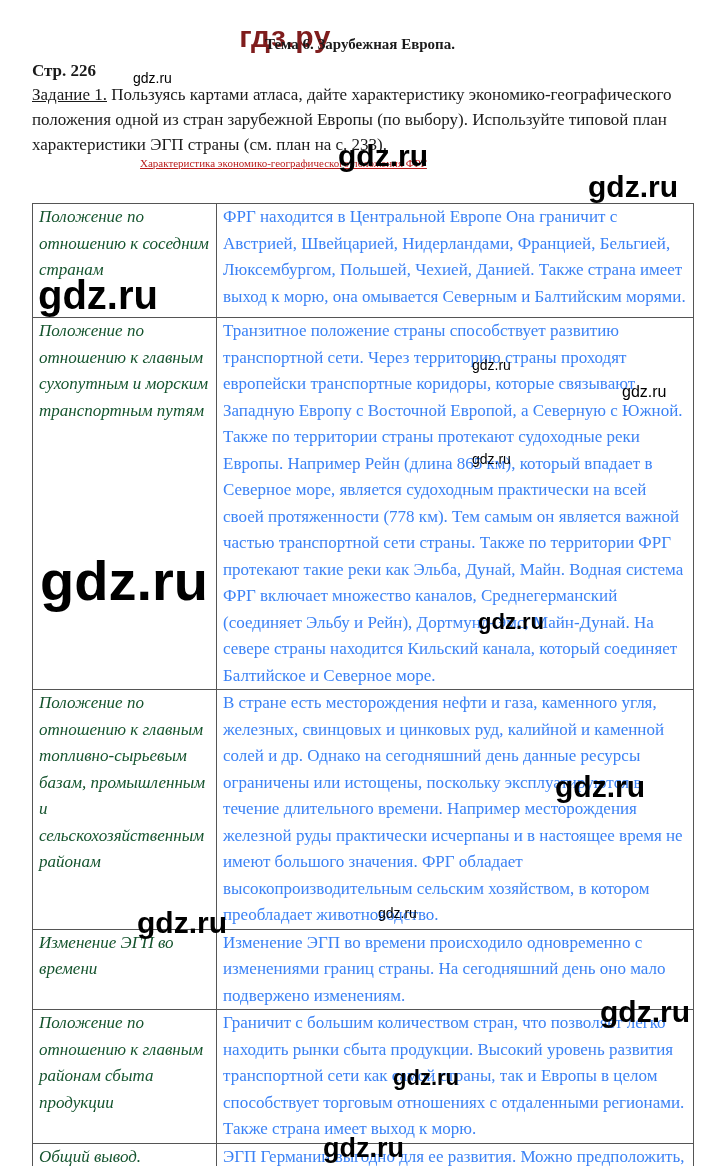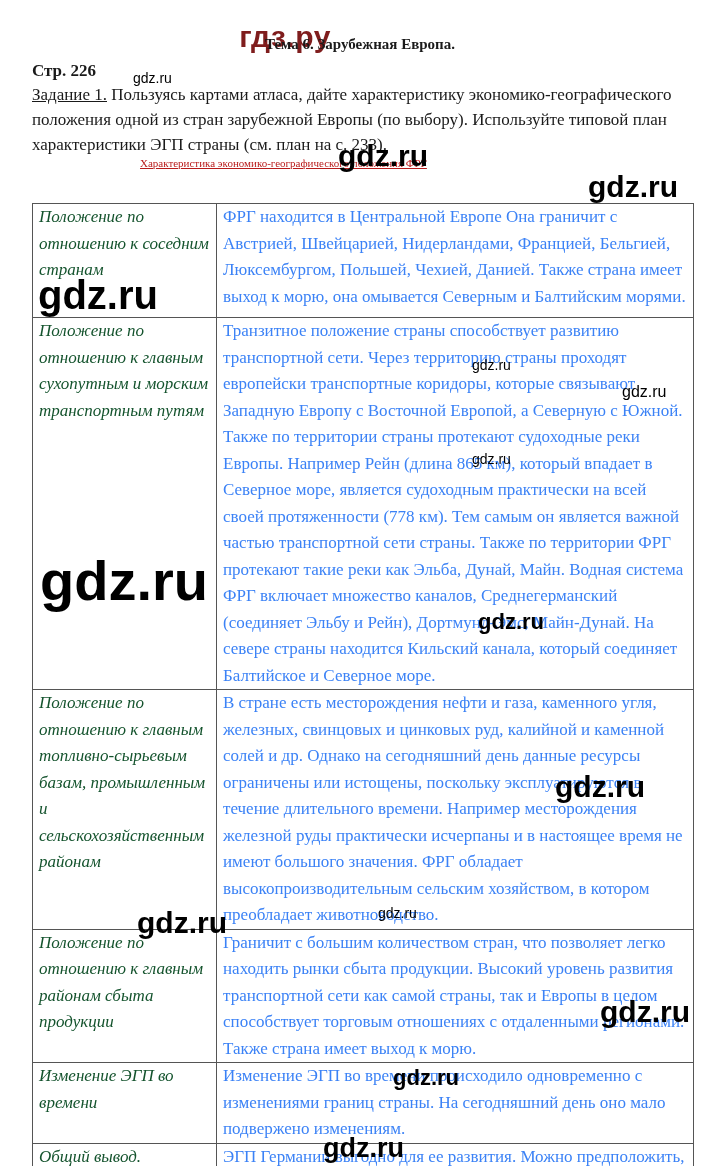--- a/index.html
+++ b/index.html
@@ -36,27 +36,27 @@
     <td class="v">ФРГ находится в Центральной Европе Она граничит с Австрией, Швейцарией, Нидерландами, Францией, Бельгией, Люксембургом, Польшей, Чехией, Данией. Также страна имеет выход к морю, она омывается Северным и Балтийским морями.</td>
   </tr>
   <tr style="height:320px;">
     <td class="k">Положение по отношению к главным сухопутным и морским транспортным путям</td>
     <td class="v">Транзитное положение страны способствует развитию транспортной сети. Через территорию страны проходят европейски транспортные коридоры, которые связывают Западную Европу с Восточной Европой, а Северную с Южной.  Также по территории страны протекают судоходные реки Европы. Например Рейн (длина 865 км), который впадает в Северное море, является судоходным практически на всей своей протяженности (778 км). Тем самым он является важной частью транспортной сети страны. Также по территории ФРГ протекают такие реки как Эльба, Дунай, Майн. Водная система ФРГ включает множество каналов, Среднегерманский (соединяет Эльбу и Рейн), Дортмунд-Эмс, Майн-Дунай. На севере страны находится Кильский канала, который соединяет Балтийское и Северное море.</td>
   </tr>
   <tr style="height:206px;">
     <td class="k">Положение по отношению к главным топливно-сырьевым базам, промышленным и сельскохозяйственным районам</td>
     <td class="v">В стране есть месторождения нефти и газа, каменного угля, железных, свинцовых и цинковых руд, калийной и каменной солей и др. Однако на сегодняшний день данные ресурсы ограничены или истощены, поскольку эксплуатируются в течение длительного времени. Например месторождения железной руды практически исчерпаны и в настоящее время не имеют большого значения. ФРГ обладает высокопроизводительным сельским хозяйством, в котором преобладает животноводство.</td>
   </tr>
+  <tr style="height:68px;">
+    <td class="k">Изменение ЭГП во времени</td>
+    <td class="v">Изменение ЭГП во времени происходило одновременно с изменениями границ страны. На сегодняшний день оно мало подвержено изменениям.</td>
+  </tr>
   <tr style="height:115px;">
     <td class="k">Положение по отношению к главным районам сбыта продукции</td>
     <td class="v">Граничит с большим количеством стран, что позволяет легко находить рынки сбыта продукции. Высокий уровень развития транспортной сети как самой страны, так и Европы в целом способствует торговым отношениях с отдаленными регионами. Также страна имеет выход к морю.</td>
-  </tr>
-  <tr style="height:68px;">
-    <td class="k">Изменение ЭГП во времени</td>
-    <td class="v">Изменение ЭГП во времени происходило одновременно с изменениями границ страны. На сегодняшний день оно мало подвержено изменениям.</td>
   </tr>
   <tr style="height:93px;">
     <td class="k">Общий вывод. Перспективы увеличения ресурсов и их использования.</td>
     <td class="v">ЭГП Германии выгодно для ее развития. Можно предположить, что уровень развития страны будет расти и дальше.</td>
   </tr>
 </tbody>
   </table>
 
 <div class="wm-s" style="left:133px; top:70px;">gdz.ru</div>
 <div class="wm" style="left:338px; top:139px; font-size:30px;">gdz.ru</div>

